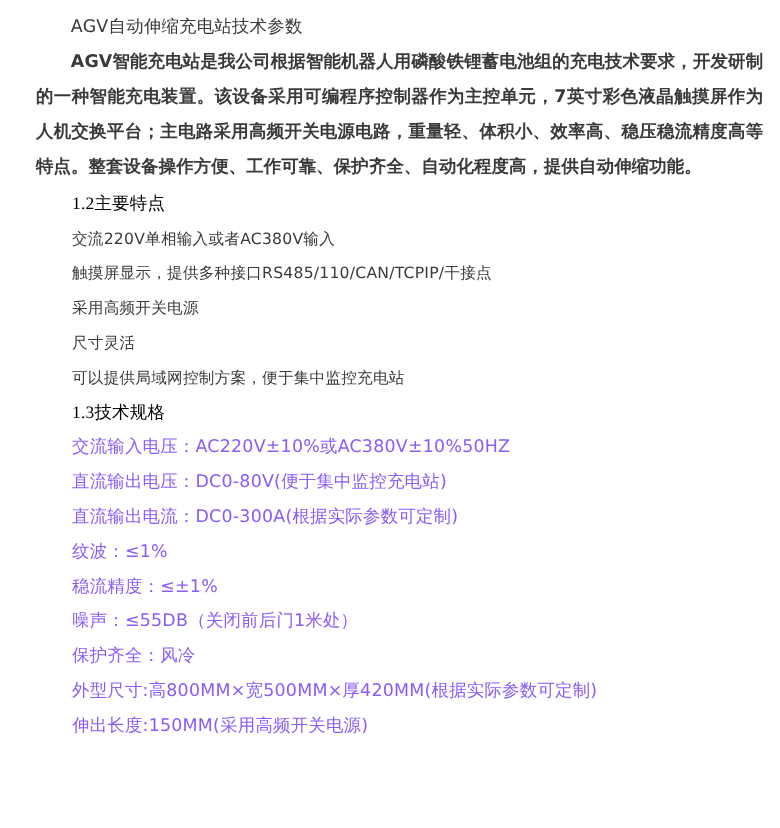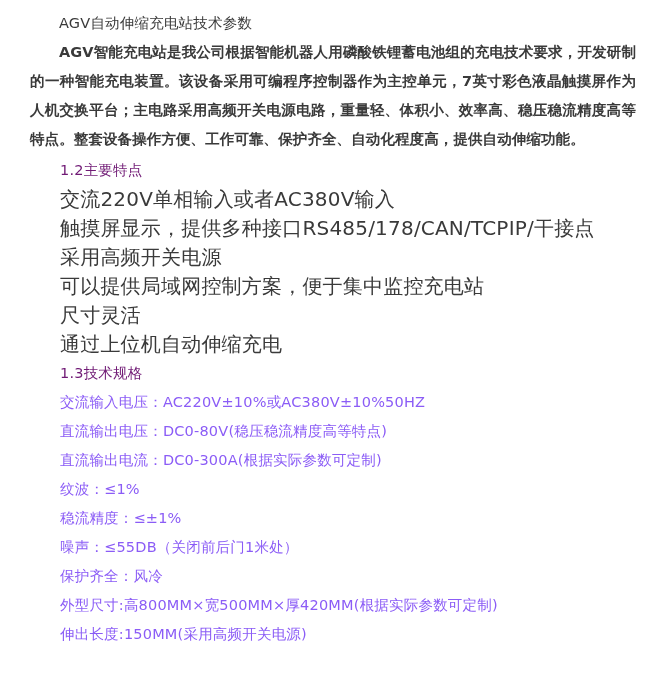--- a/index.html
+++ b/index.html
@@ -33,27 +33,28 @@
     color: #3a3a3a;
     text-indent: 2em;
     text-align: justify;
     letter-spacing: 0.1px;
     margin: 0;
     font-weight: bold;
   }
   .section-head {
     font-size: 14.5px;
     line-height: 29px;
-    color: #701a75;
+    color: #000000;
     margin: 0;
     padding-left: 30px;
     letter-spacing: 0.2px;
+    font-family: Liberation Serif, serif;
   }
   .item {
-    font-size: 20px;
+    font-size: 13px;
     line-height: 29px;
     color: #3a3a3a;
     margin: 0;
     padding-left: 30px;
     letter-spacing: 0.2px;
     white-space: nowrap;
   }
   .spec-item {
     font-size: 14.5px;
     line-height: 29px;
@@ -76,31 +77,30 @@
 
 <div class="page">
 
   <div class="doc-title">AGV自动伸缩充电站技术参数</div>
 
   <p class="para">AGV智能充电站是我公司根据智能机器人用磷酸铁锂蓄电池组的充电技术要求，开发研制的一种智能充电装置。该设备采用可编程序控制器作为主控单元，7英寸彩色液晶触摸屏作为人机交换平台；主电路采用高频开关电源电路，重量轻、体积小、效率高、稳压稳流精度高等特点。整套设备操作方便、工作可靠、保护齐全、自动化程度高，提供自动伸缩功能。</p>
 
   <div class="block gap-top">
     <p class="section-head">1.2主要特点</p>
     <p class="item">交流220V单相输入或者AC380V输入</p>
-    <p class="item">触摸屏显示，提供多种接口RS485/178/CAN/TCPIP/干接点</p>
+    <p class="item">触摸屏显示，提供多种接口RS485/110/CAN/TCPIP/干接点</p>
     <p class="item">采用高频开关电源</p>
+    <p class="item">尺寸灵活</p>
     <p class="item">可以提供局域网控制方案，便于集中监控充电站</p>
-    <p class="item">尺寸灵活</p>
-    <p class="item">通过上位机自动伸缩充电</p>
   </div>
 
   <div class="block">
     <p class="section-head">1.3技术规格</p>
     <p class="spec-item">交流输入电压：AC220V±10%或AC380V±10%50HZ</p>
-    <p class="spec-item">直流输出电压：DC0-80V(稳压稳流精度高等特点)</p>
+    <p class="spec-item">直流输出电压：DC0-80V(便于集中监控充电站)</p>
     <p class="spec-item">直流输出电流：DC0-300A(根据实际参数可定制)</p>
     <p class="spec-item">纹波：≤1%</p>
     <p class="spec-item">稳流精度：≤±1%</p>
     <p class="spec-item">噪声：≤55DB（关闭前后门1米处）</p>
     <p class="spec-item">保护齐全：风冷</p>
     <p class="spec-item">外型尺寸:高800MM×宽500MM×厚420MM(根据实际参数可定制)</p>
     <p class="spec-item">伸出长度:150MM(采用高频开关电源)</p>
   </div>
 
 </div>

